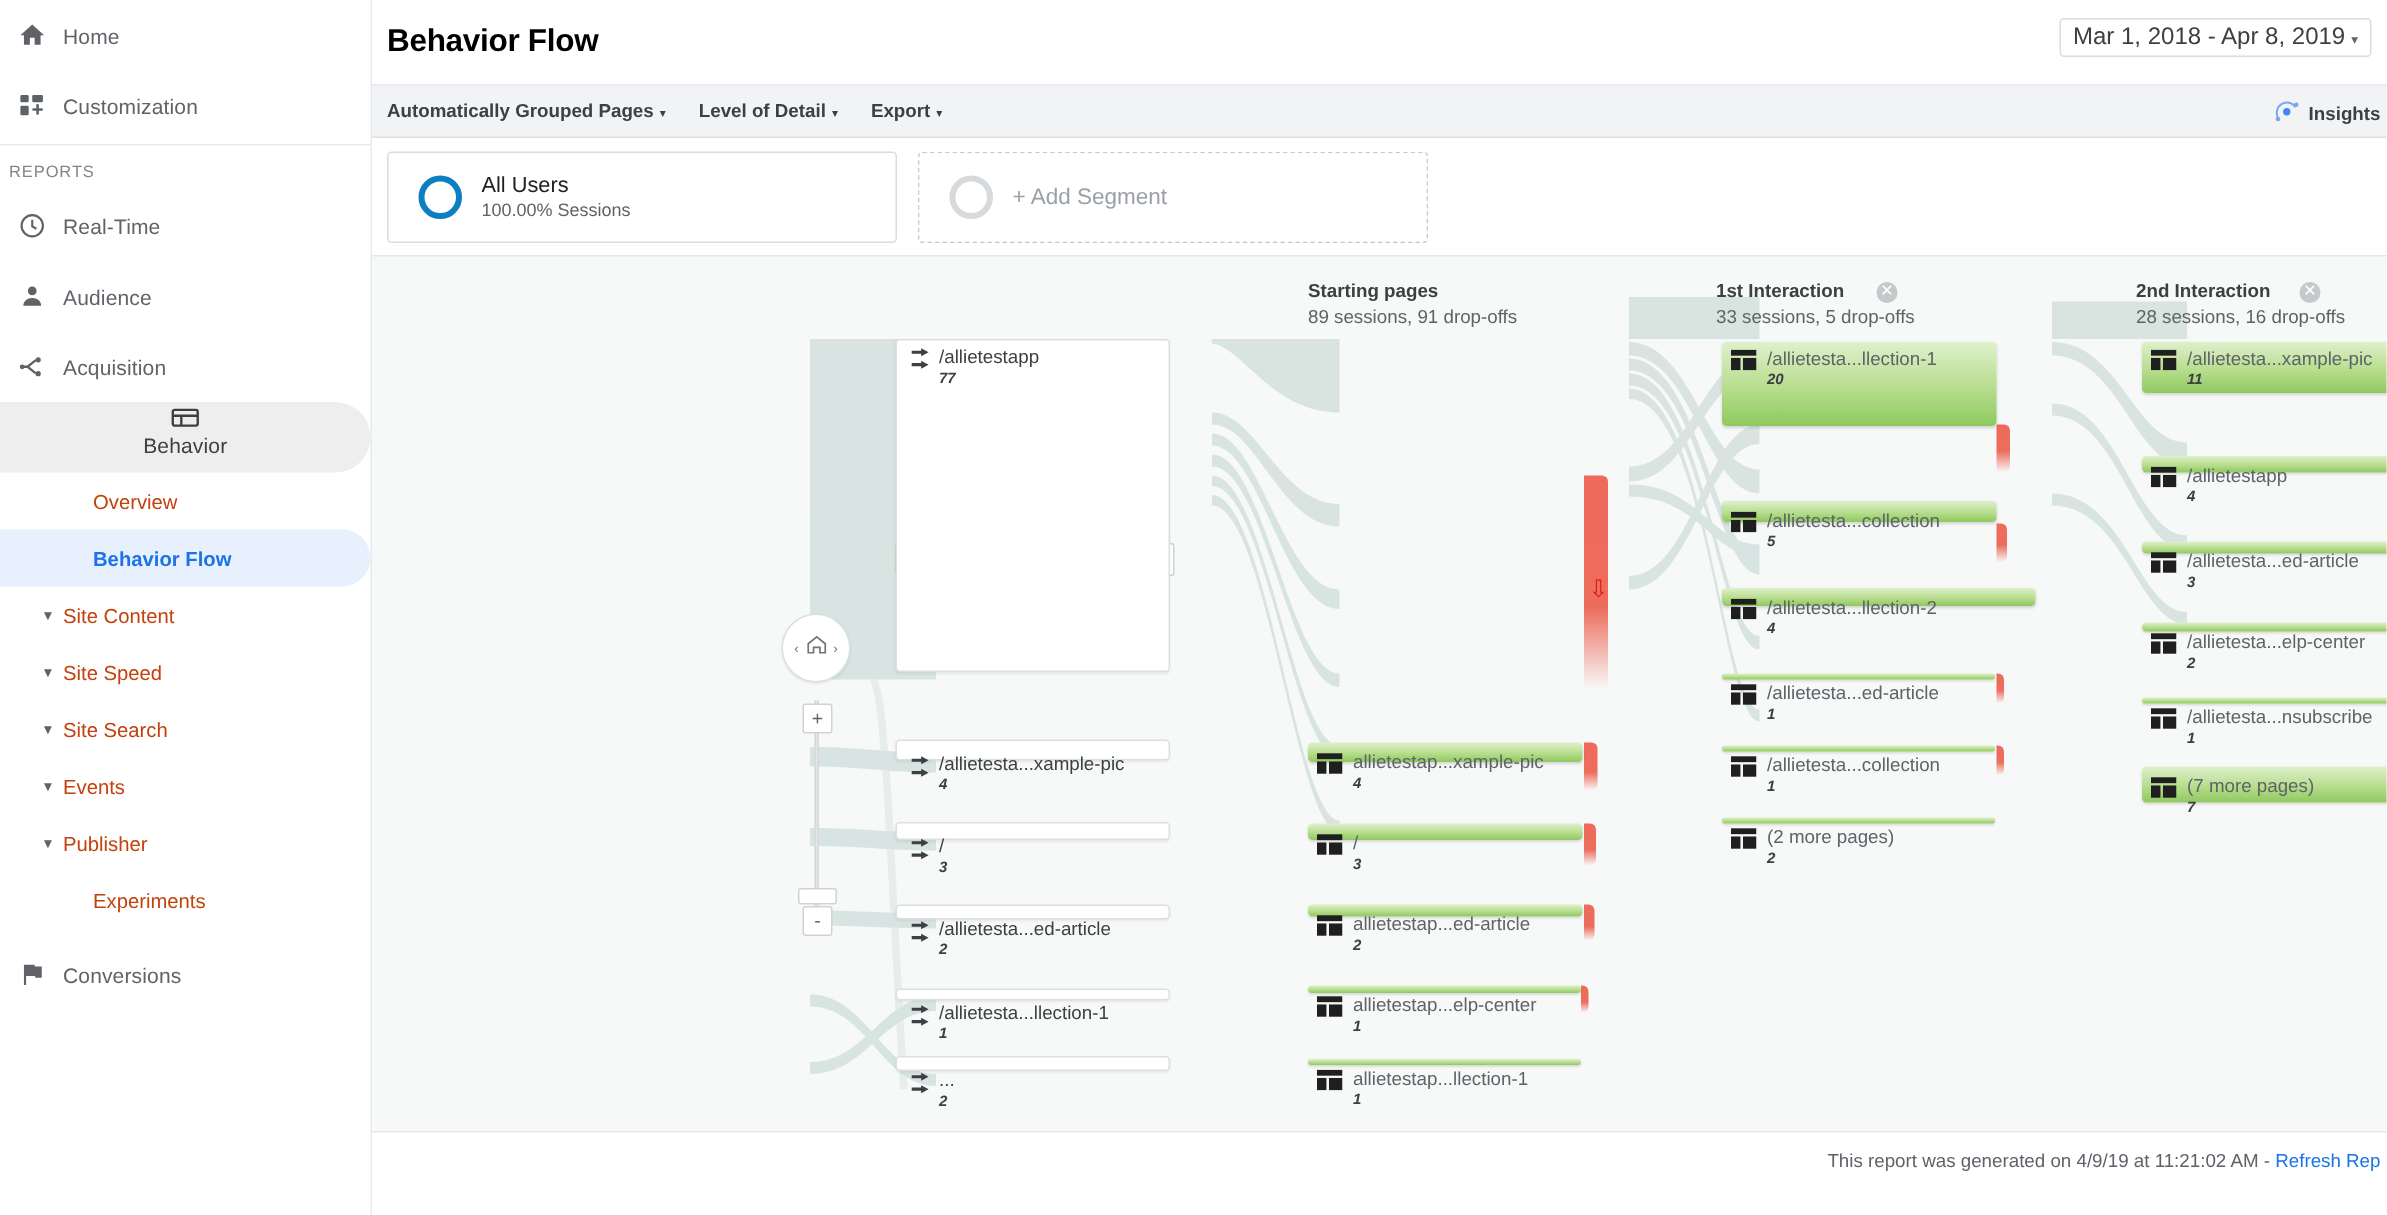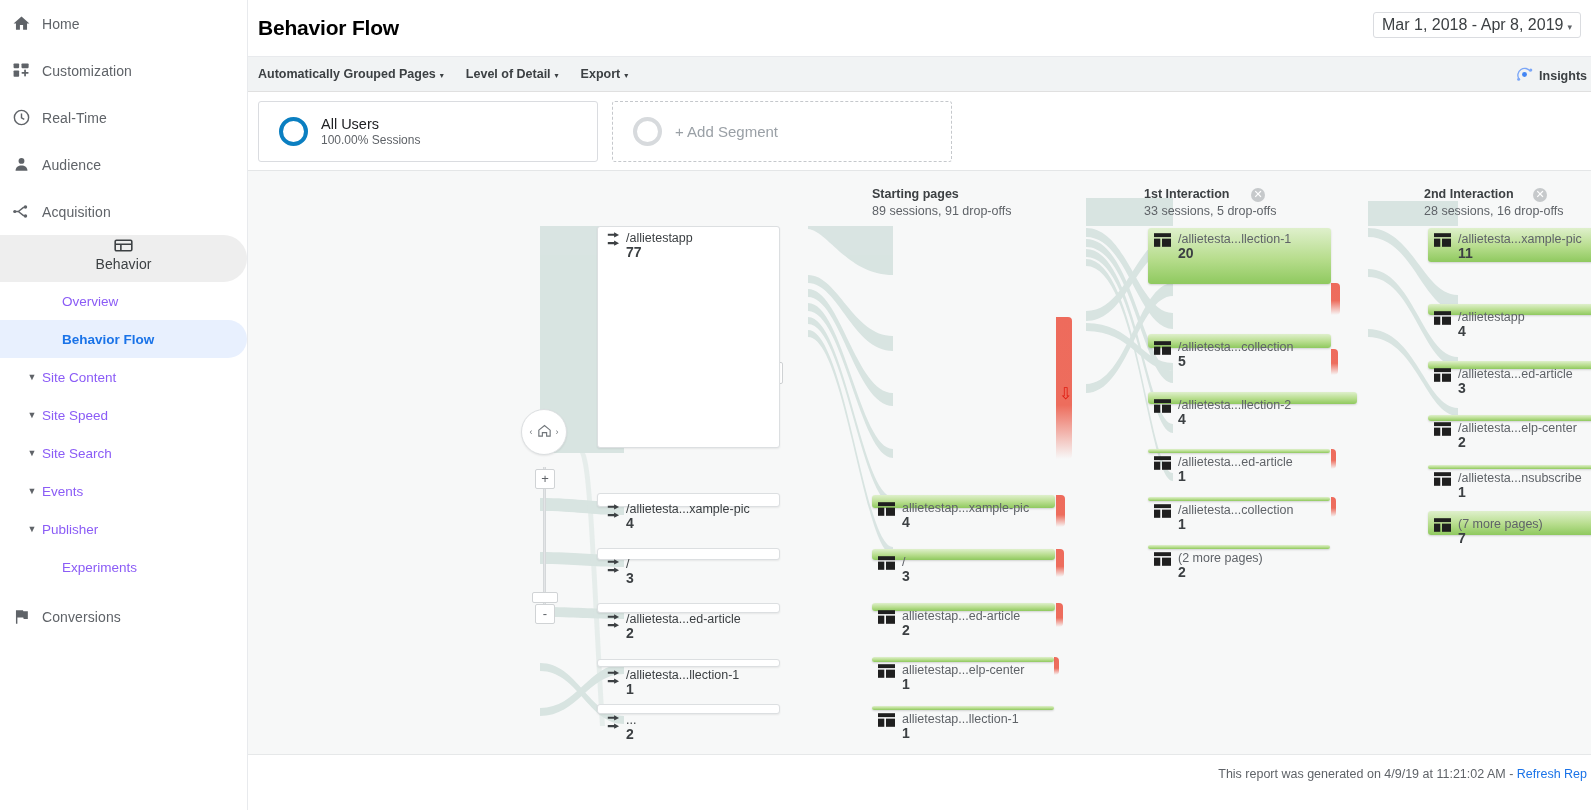--- a/index.html
+++ b/index.html
@@ -52,21 +52,21 @@
     cursor: pointer;
     padding-left: 0;
   }
   .sub-row .caret {
     width: 42px; min-width: 42px;
     display: flex; align-items: center; justify-content: center;
     font-size: 9px; color: #5f6368;
     padding-left: 22px;
   }
   .sub-row .sub-lbl {
-    font-size: 13.5px; color: #8b5cf6;
+    font-size: 13.5px; color: #c2410c;
     padding-left: 0;
   }
   .sub-row.indent .sub-lbl { padding-left: 62px; }
   .sub-row.sel {
     background: #e8f0fe;
     border-top-right-radius: 20px;
     border-bottom-right-radius: 20px;
   }
   .sub-row.sel .sub-lbl { color: #1a73e8; font-weight: bold; }
 
@@ -224,22 +224,23 @@
     border: 1px solid #dcdfe1;
     box-shadow: 0 1px 2px rgba(0,0,0,.07);
   }
   .node-lbl {
     position: absolute; left: 30px; top: 2px;
     font-size: 12.5px; color: #5f6368;
     white-space: nowrap; line-height: 15px;
   }
   .node-val {
     position: absolute; left: 30px; top: 16px;
-    font-size: 14px; color: #5f6368; font-weight: bold;
+    font-size: 10px; color: #5f6368; font-weight: bold;
     line-height: 15px;
+    font-style: italic;
   }
   .node-lbl.dark, .node-val.dark { color: #3c4043; }
   .pg-ico { position: absolute; left: 6px; top: 5px; }
   .ar-ico { position: absolute; left: 8px; top: 3px; }
 
   .dropbar {
     position: absolute;
     background: linear-gradient(180deg,#ee6b5c 0%,#ed6d5d 62%,rgba(237,109,93,0) 100%);
     border-radius: 0 4px 4px 0;
   }
@@ -283,20 +284,21 @@
         <rect x="2" y="3" width="7" height="6" rx="1"></rect>
           <rect x="12" y="3" width="9" height="6" rx="1"></rect>
         <rect x="2" y="12" width="7" height="8" rx="1"></rect>
         <rect x="12" y="14" width="9" height="2.2" rx="1"></rect>
           <rect x="15.4" y="10.6" width="2.2" height="9" rx="1"></rect>
       </svg>
     </span>
     <span class="nav-lbl">Customization</span>
   </div>
 
+  <div class="sec-label">REPORTS</div>
 
   <div class="nav-row">
     <span class="nav-ico">
       <svg width="19" height="19" viewBox="0 0 24 24" fill="none" stroke="#5f6368" stroke-width="1.8">
           <circle cx="12" cy="12" r="9"></circle>
           <path d="M12 7v5.5l3.5 2"></path>
         </svg>
     </span>
     <span class="nav-lbl">Real-Time</span>
   </div>

